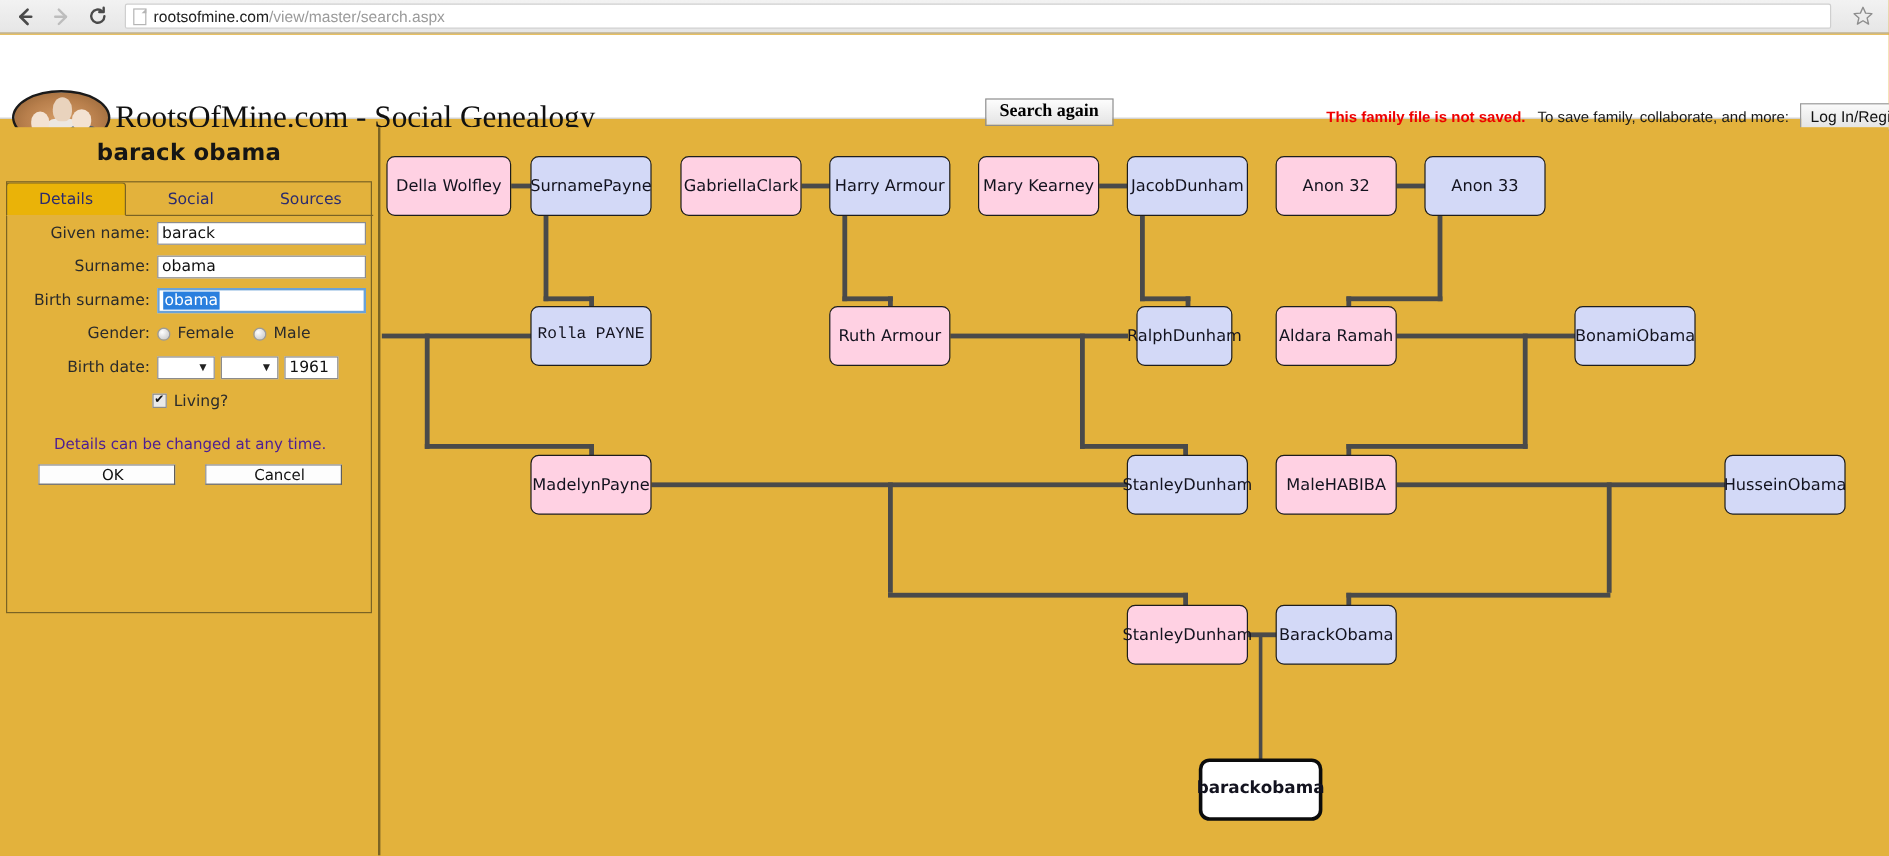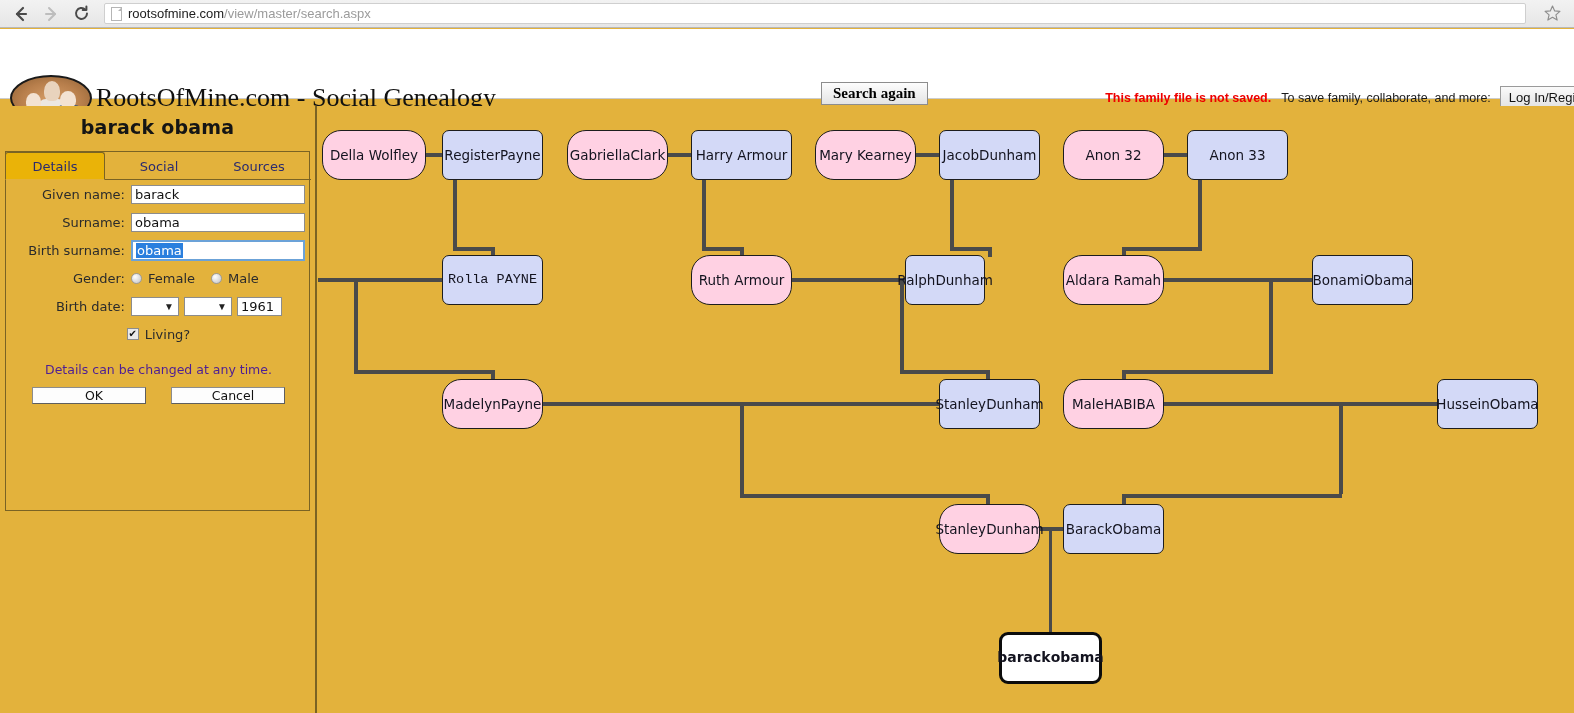--- a/index.html
+++ b/index.html
@@ -145,21 +145,21 @@
   #tree-canvas{
     position:absolute; left:318px; top:106px; width:1256px; height:607px;
     background:#e3b23c; overflow:hidden;
   }
   .node{
     position:absolute; border:1px solid #1d1d1d; border-radius:7px;
     display:flex; align-items:center; justify-content:center; text-align:center;
     font-size:13.5px; color:#13131f; line-height:1.22; cursor:pointer;
     font-family:"DejaVu Sans", sans-serif; z-index:3;
   }
-  .node.female{ background:#ffd1e3;border-radius:19px; }
+  .node.female{ background:#ffd1e3; }
   .node.male{ background:#d3d9f7; }
   .node.focus{
     background:#ffffff; border:3px solid #0c0c0c; border-radius:9px;
     font-weight:bold; font-size:14px;
   }
   .link{ position:absolute; background:#4a4a4a; z-index:1; }
 </style>
 </head>
 <body>
 
@@ -306,21 +306,21 @@
     <div class="link" style="left: 846px; top: 296px; width: 274px; height: 4px;"></div>
     <div class="link" style="left: 1021px; top: 296px; width: 4px; height: 92px;"></div>
     <div class="link" style="left: 804px; top: 388px; width: 220px; height: 4px;"></div>
     <div class="link" style="left: 804px; top: 388px; width: 4px; height: 13px;"></div>
     <div class="link" style="left: 722px; top: 421px; width: 24px; height: 4px;"></div>
     <div class="link" style="left: 731px; top: 423px; width: 3px; height: 105px;"></div>
     <div class="node female" style="left: 4px; top: 24px; width: 104px; height: 50px;">
       <span>Della Wolfley</span>
     </div>
     <div class="node male" style="left: 124px; top: 24px; width: 101px; height: 50px;">
-      <span>Register</span>
+      <span>Surname</span>
       <br>
       <span>Payne</span>
     </div>
     <div class="node female" style="left: 249px; top: 24px; width: 101px; height: 50px;">
       <span>Gabriella</span>
       <br>
       <span>Clark</span>
     </div>
     <div class="node male" style="left: 373px; top: 24px; width: 101px; height: 50px;">
       <span>Harry Armour</span>
@@ -338,21 +338,21 @@
     </div>
     <div class="node male" style="left: 869px; top: 24px; width: 101px; height: 50px;">
       <span>Anon 33</span>
     </div>
     <div class="node male" style="left: 124px; top: 149px; width: 101px; height: 50px; font-family: Liberation Mono, monospace;">
       <span>Rolla PAYNE</span>
     </div>
     <div class="node female" style="left: 373px; top: 149px; width: 101px; height: 50px;">
       <span>Ruth Armour</span>
     </div>
-    <div class="node male" style="left: 587px; top: 149px; width: 80px; height: 50px;">
+    <div class="node male" style="left: 629px; top: 149px; width: 80px; height: 50px;">
       <span>Ralph</span>
       <br>
       <span>Dunham</span>
     </div>
     <div class="node female" style="left: 745px; top: 149px; width: 101px; height: 50px;">
       <span>Aldara Ramah</span>
     </div>
     <div class="node male" style="left: 994px; top: 149px; width: 101px; height: 50px;">
       <span>Bonami</span>
       <br>

